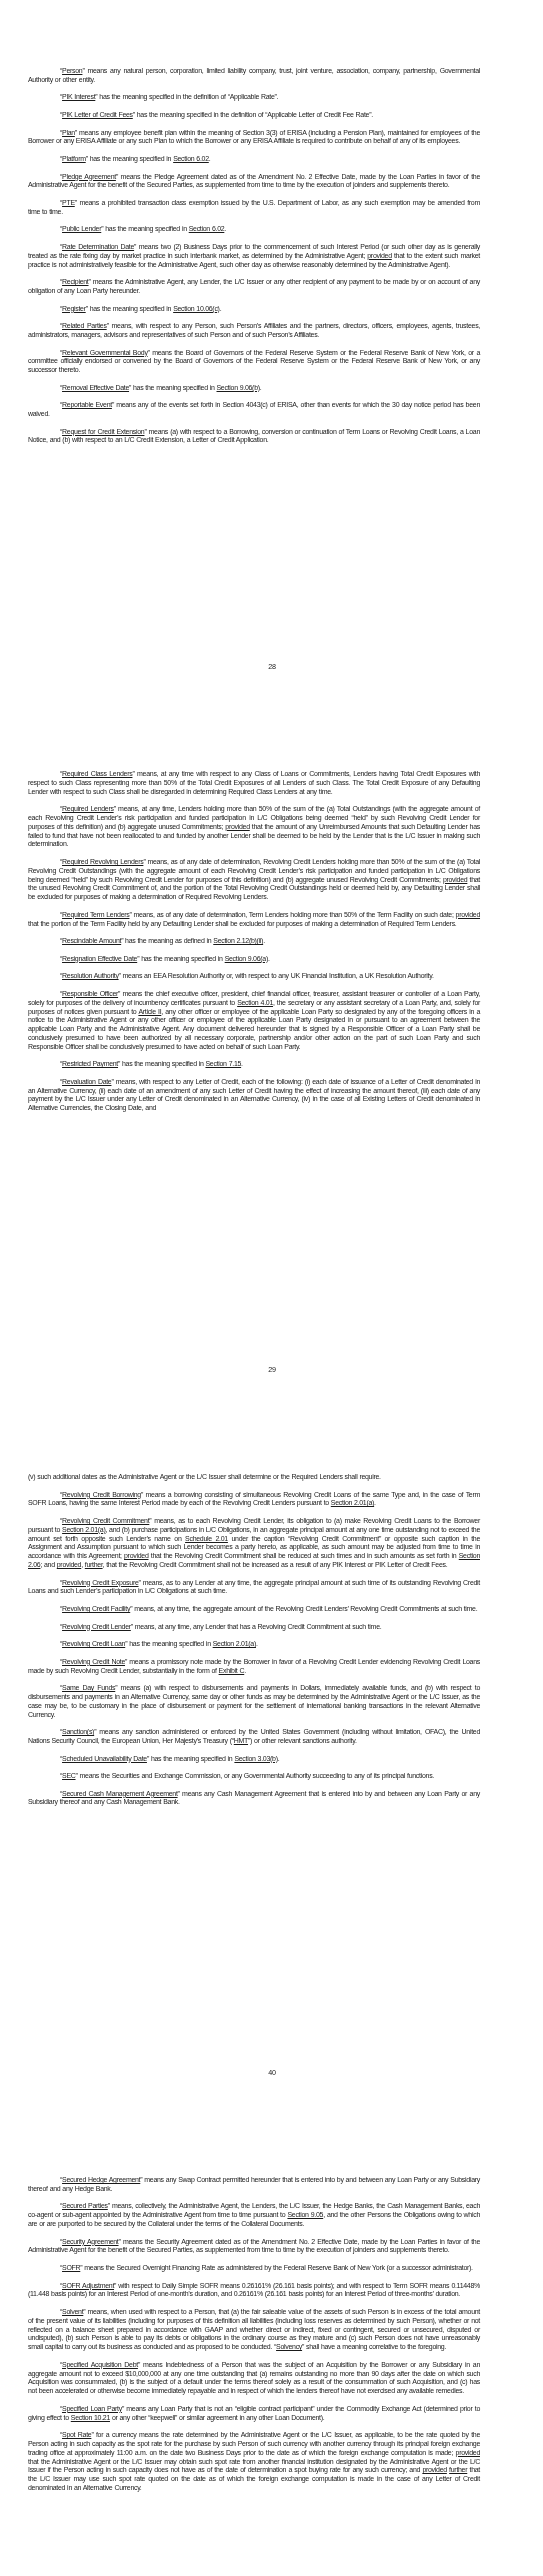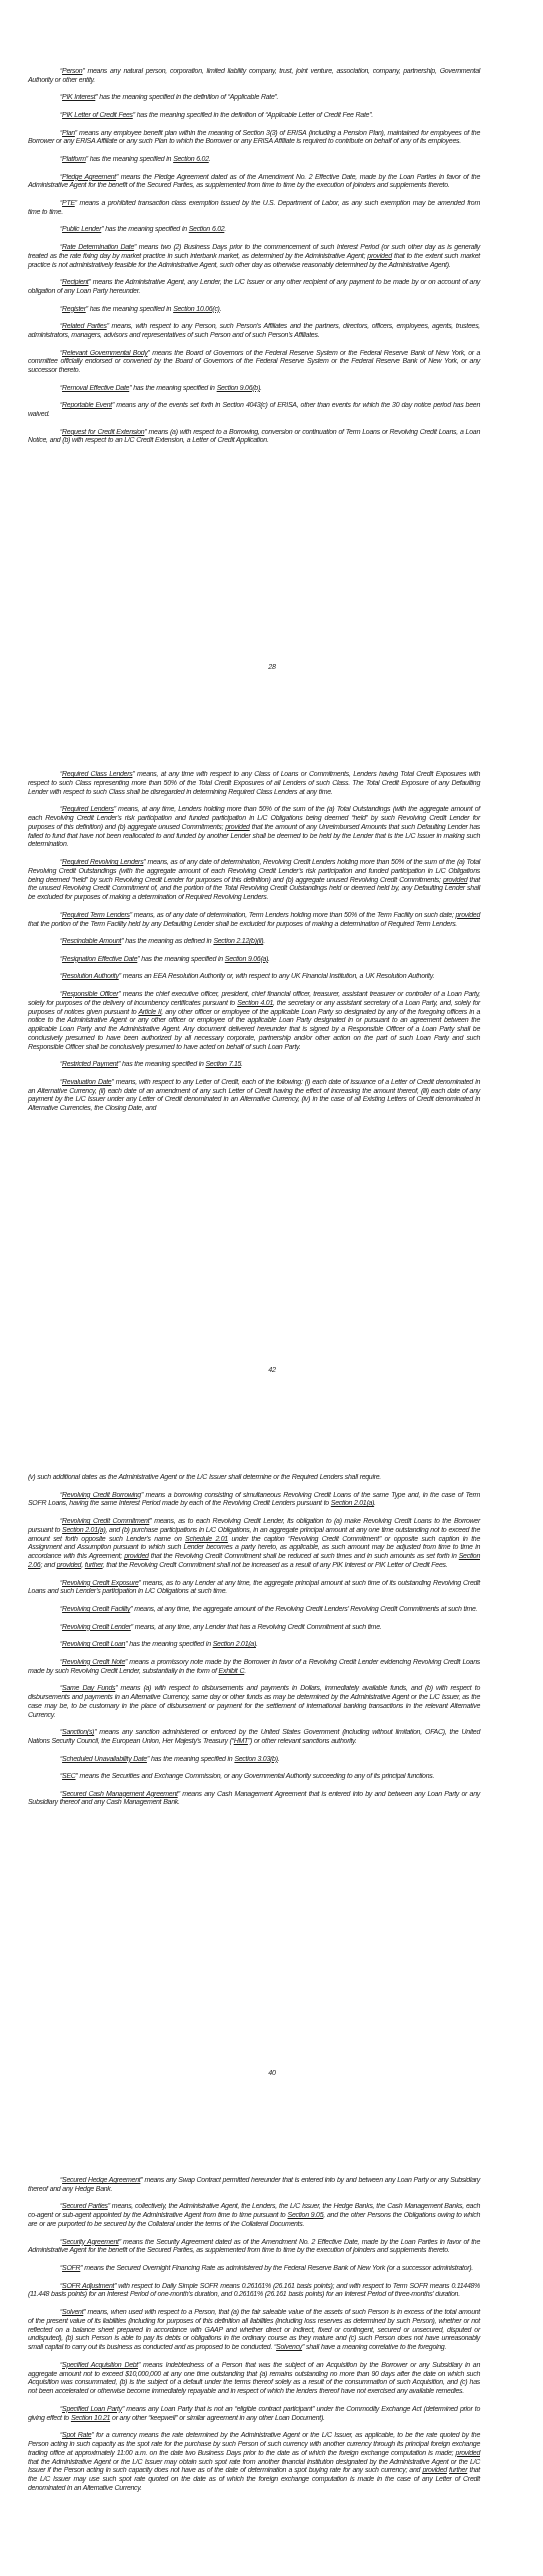--- a/index.html
+++ b/index.html
@@ -5,21 +5,20 @@
   html, body { margin: 0; padding: 0; background: #ffffff; }
   body { width: 544px; }
   .page {
     position: relative;
     width: 544px;
     height: 703px;
     background: #ffffff;
     box-sizing: border-box;
     padding: 67px 64px 0 28px;
     overflow: hidden;
-    font-style: italic;
   }
   .para {
     font-family: "Liberation Sans", sans-serif;
     font-size: 7px;
     line-height: 8.8px;
     color: #1a1a1a;
     text-align: justify;
     letter-spacing: -0.3px;
     word-spacing: 0.3px;
     margin: 0 0 8.8px 0;
@@ -70,21 +69,21 @@
         <p class="para"><span>“</span><u>Required Lenders</u><span>” means, at any time, Lenders holding more than 50% of the sum of the (a) Total Outstandings (with the aggregate amount of each Revolving Credit Lender’s risk participation and funded participation in L/C Obligations being deemed “held” by such Revolving Credit Lender for purposes of this definition) and (b) aggregate unused Commitments; </span><u>provided</u><span> that the amount of any Unreimbursed Amounts that such Defaulting Lender has failed to fund that have not been reallocated to and funded by another Lender shall be deemed to be held by the Lender that is the L/C Issuer in making such determination.</span></p>
         <p class="para"><span>“</span><u>Required Revolving Lenders</u><span>” means, as of any date of determination, Revolving Credit Lenders holding more than 50% of the sum of the (a) Total Revolving Credit Outstandings (with the aggregate amount of each Revolving Credit Lender’s risk participation and funded participation in L/C Obligations being deemed “held” by such Revolving Credit Lender for purposes of this definition) and (b) aggregate unused Revolving Credit Commitments; </span><u>provided</u><span> that the unused Revolving Credit Commitment of, and the portion of the Total Revolving Credit Outstandings held or deemed held by, any Defaulting Lender shall be excluded for purposes of making a determination of Required Revolving Lenders.</span></p>
         <p class="para"><span>“</span><u>Required Term Lenders</u><span>” means, as of any date of determination, Term Lenders holding more than 50% of the Term Facility on such date; </span><u>provided</u><span> that the portion of the Term Facility held by any Defaulting Lender shall be excluded for purposes of making a determination of Required Term Lenders.</span></p>
         <p class="para"><span>“</span><u>Rescindable Amount</u><span>” has the meaning as defined in </span><u>Section 2.12(b)(ii)</u><span>.</span></p>
         <p class="para"><span>“</span><u>Resignation Effective Date</u><span>” has the meaning specified in </span><u>Section 9.06(a)</u><span>.</span></p>
         <p class="para"><span>“</span><u>Resolution Authority</u><span>” means an EEA Resolution Authority or, with respect to any UK Financial Institution, a UK Resolution Authority.</span></p>
         <p class="para"><span>“</span><u>Responsible Officer</u><span>” means the chief executive officer, president, chief financial officer, treasurer, assistant treasurer or controller of a Loan Party, solely for purposes of the delivery of incumbency certificates pursuant to </span><u>Section 4.01</u><span>, the secretary or any assistant secretary of a Loan Party, and, solely for purposes of notices given pursuant to </span><u>Article II</u><span>, any other officer or employee of the applicable Loan Party so designated by any of the foregoing officers in a notice to the Administrative Agent or any other officer or employee of the applicable Loan Party designated in or pursuant to an agreement between the applicable Loan Party and the Administrative Agent.  Any document delivered hereunder that is signed by a Responsible Officer of a Loan Party shall be conclusively presumed to have been authorized by all necessary corporate, partnership and/or other action on the part of such Loan Party and such Responsible Officer shall be conclusively presumed to have acted on behalf of such Loan Party.</span></p>
         <p class="para"><span>“</span><u>Restricted Payment</u><span>” has the meaning specified in </span><u>Section 7.15</u><span>.</span></p>
         <p class="para"><span>“</span><u>Revaluation Date</u><span>” means, with respect to any Letter of Credit, each of the following:  (i) each date of issuance of a Letter of Credit denominated in an Alternative Currency, (ii) each date of an amendment of any such Letter of Credit having the effect of increasing the amount thereof, (iii) each date of any payment by the L/C Issuer under any Letter of Credit denominated in an Alternative Currency, (iv) in the case of all Existing Letters of Credit denominated in Alternative Currencies, the Closing Date, and</span></p>
       </div>
-      <div class="page-number">42</div>
+      <div class="page-number">29</div>
     </div>
     <div class="page">
       <div class="page-body">
         <p class="para cont"><span>(v) such additional dates as the Administrative Agent or the L/C Issuer shall determine or the Required Lenders shall require.</span></p>
         <p class="para"><span>“</span><u>Revolving Credit Borrowing</u><span>” means a borrowing consisting of simultaneous Revolving Credit Loans of the same Type and, in the case of Term SOFR Loans, having the same Interest Period made by each of the Revolving Credit Lenders pursuant to </span><u>Section 2.01(a)</u><span>.</span></p>
         <p class="para"><span>“</span><u>Revolving Credit Commitment</u><span>” means, as to each Revolving Credit Lender, its obligation to (a) make Revolving Credit Loans to the Borrower pursuant to </span><u>Section 2.01(a)</u><span>, and (b) purchase participations in L/C Obligations, in an aggregate principal amount at any one time outstanding not to exceed the amount set forth opposite such Lender’s name on </span><u>Schedule 2.01</u><span> under the caption “Revolving Credit Commitment” or opposite such caption in the Assignment and Assumption pursuant to which such Lender becomes a party hereto, as applicable, as such amount may be adjusted from time to time in accordance with this Agreement; </span><u>provided</u><span> that the Revolving Credit Commitment shall be reduced at such times and in such amounts as set forth in </span><u>Section 2.06</u><span>; and </span><u>provided</u><span>, </span><u>further</u><span>, that the Revolving Credit Commitment shall not be increased as a result of any PIK Interest or PIK Letter of Credit Fees.</span></p>
         <p class="para"><span>“</span><u>Revolving Credit Exposure</u><span>” means, as to any Lender at any time, the aggregate principal amount at such time of its outstanding Revolving Credit Loans and such Lender’s participation in L/C Obligations at such time.</span></p>
         <p class="para"><span>“</span><u>Revolving Credit Facility</u><span>” means, at any time, the aggregate amount of the Revolving Credit Lenders’ Revolving Credit Commitments at such time.</span></p>
         <p class="para"><span>“</span><u>Revolving Credit Lender</u><span>” means, at any time, any Lender that has a Revolving Credit Commitment at such time.</span></p>
         <p class="para"><span>“</span><u>Revolving Credit Loan</u><span>” has the meaning specified in </span><u>Section 2.01(a)</u><span>.</span></p>

